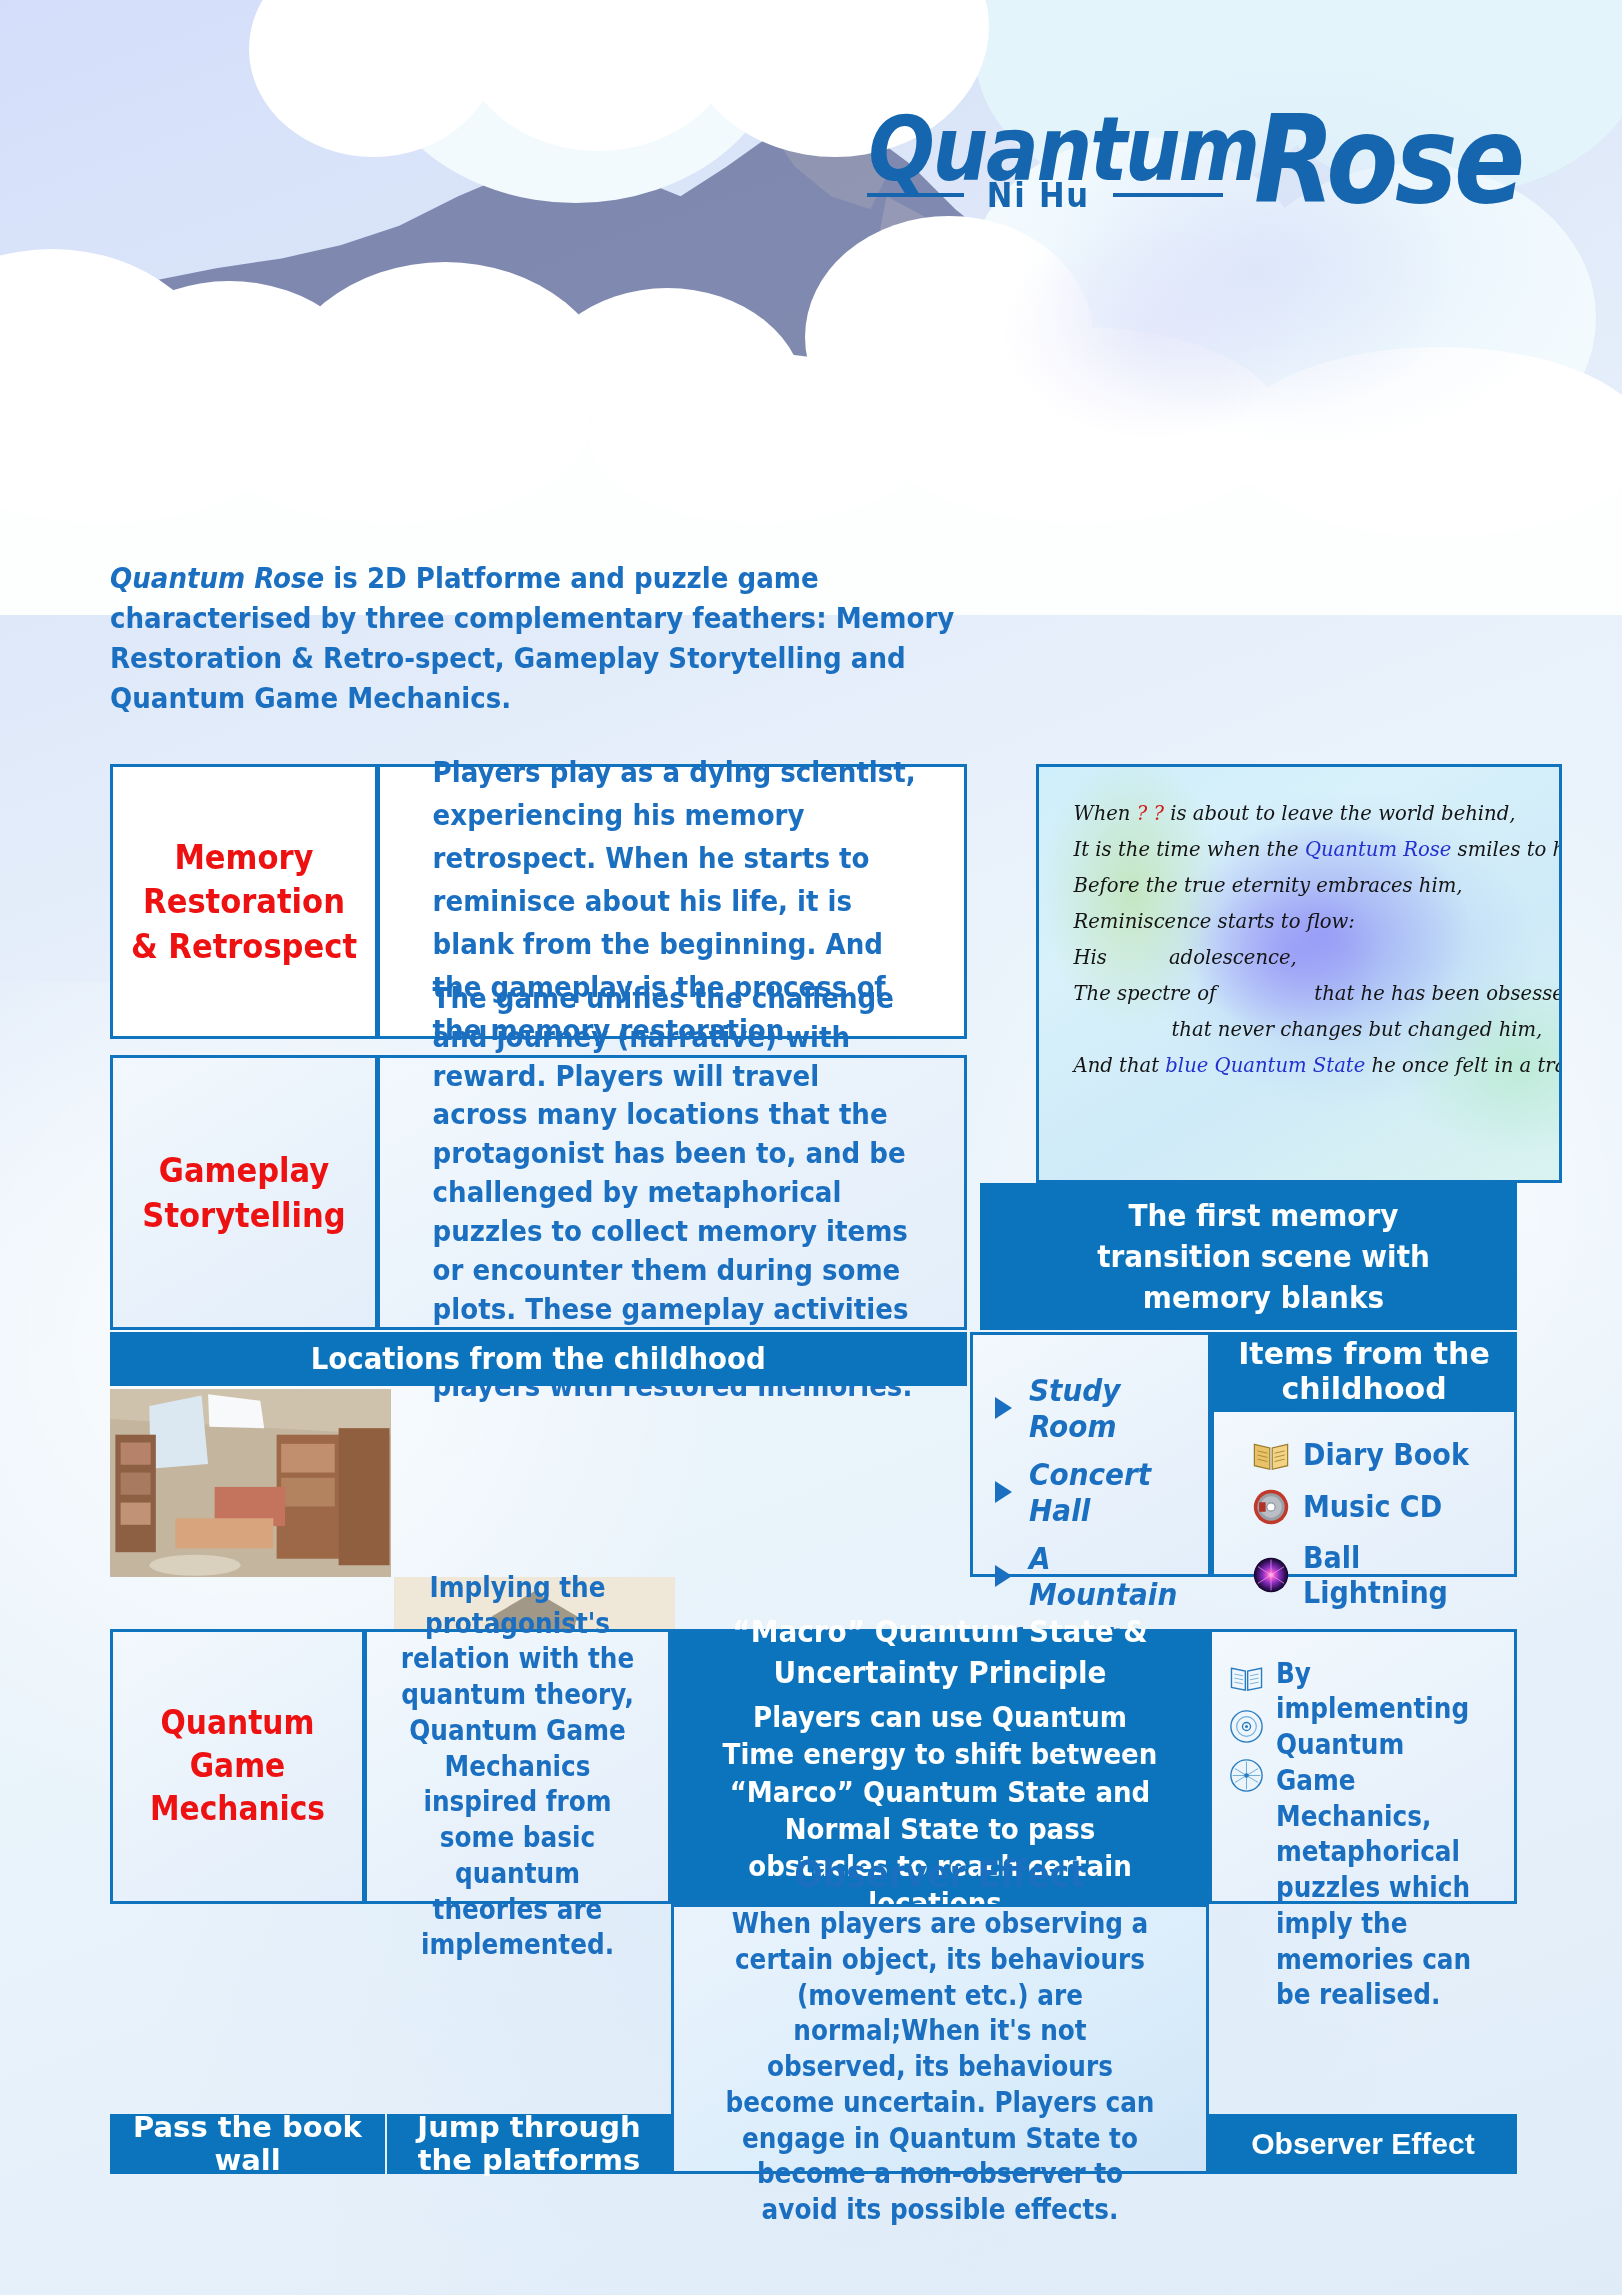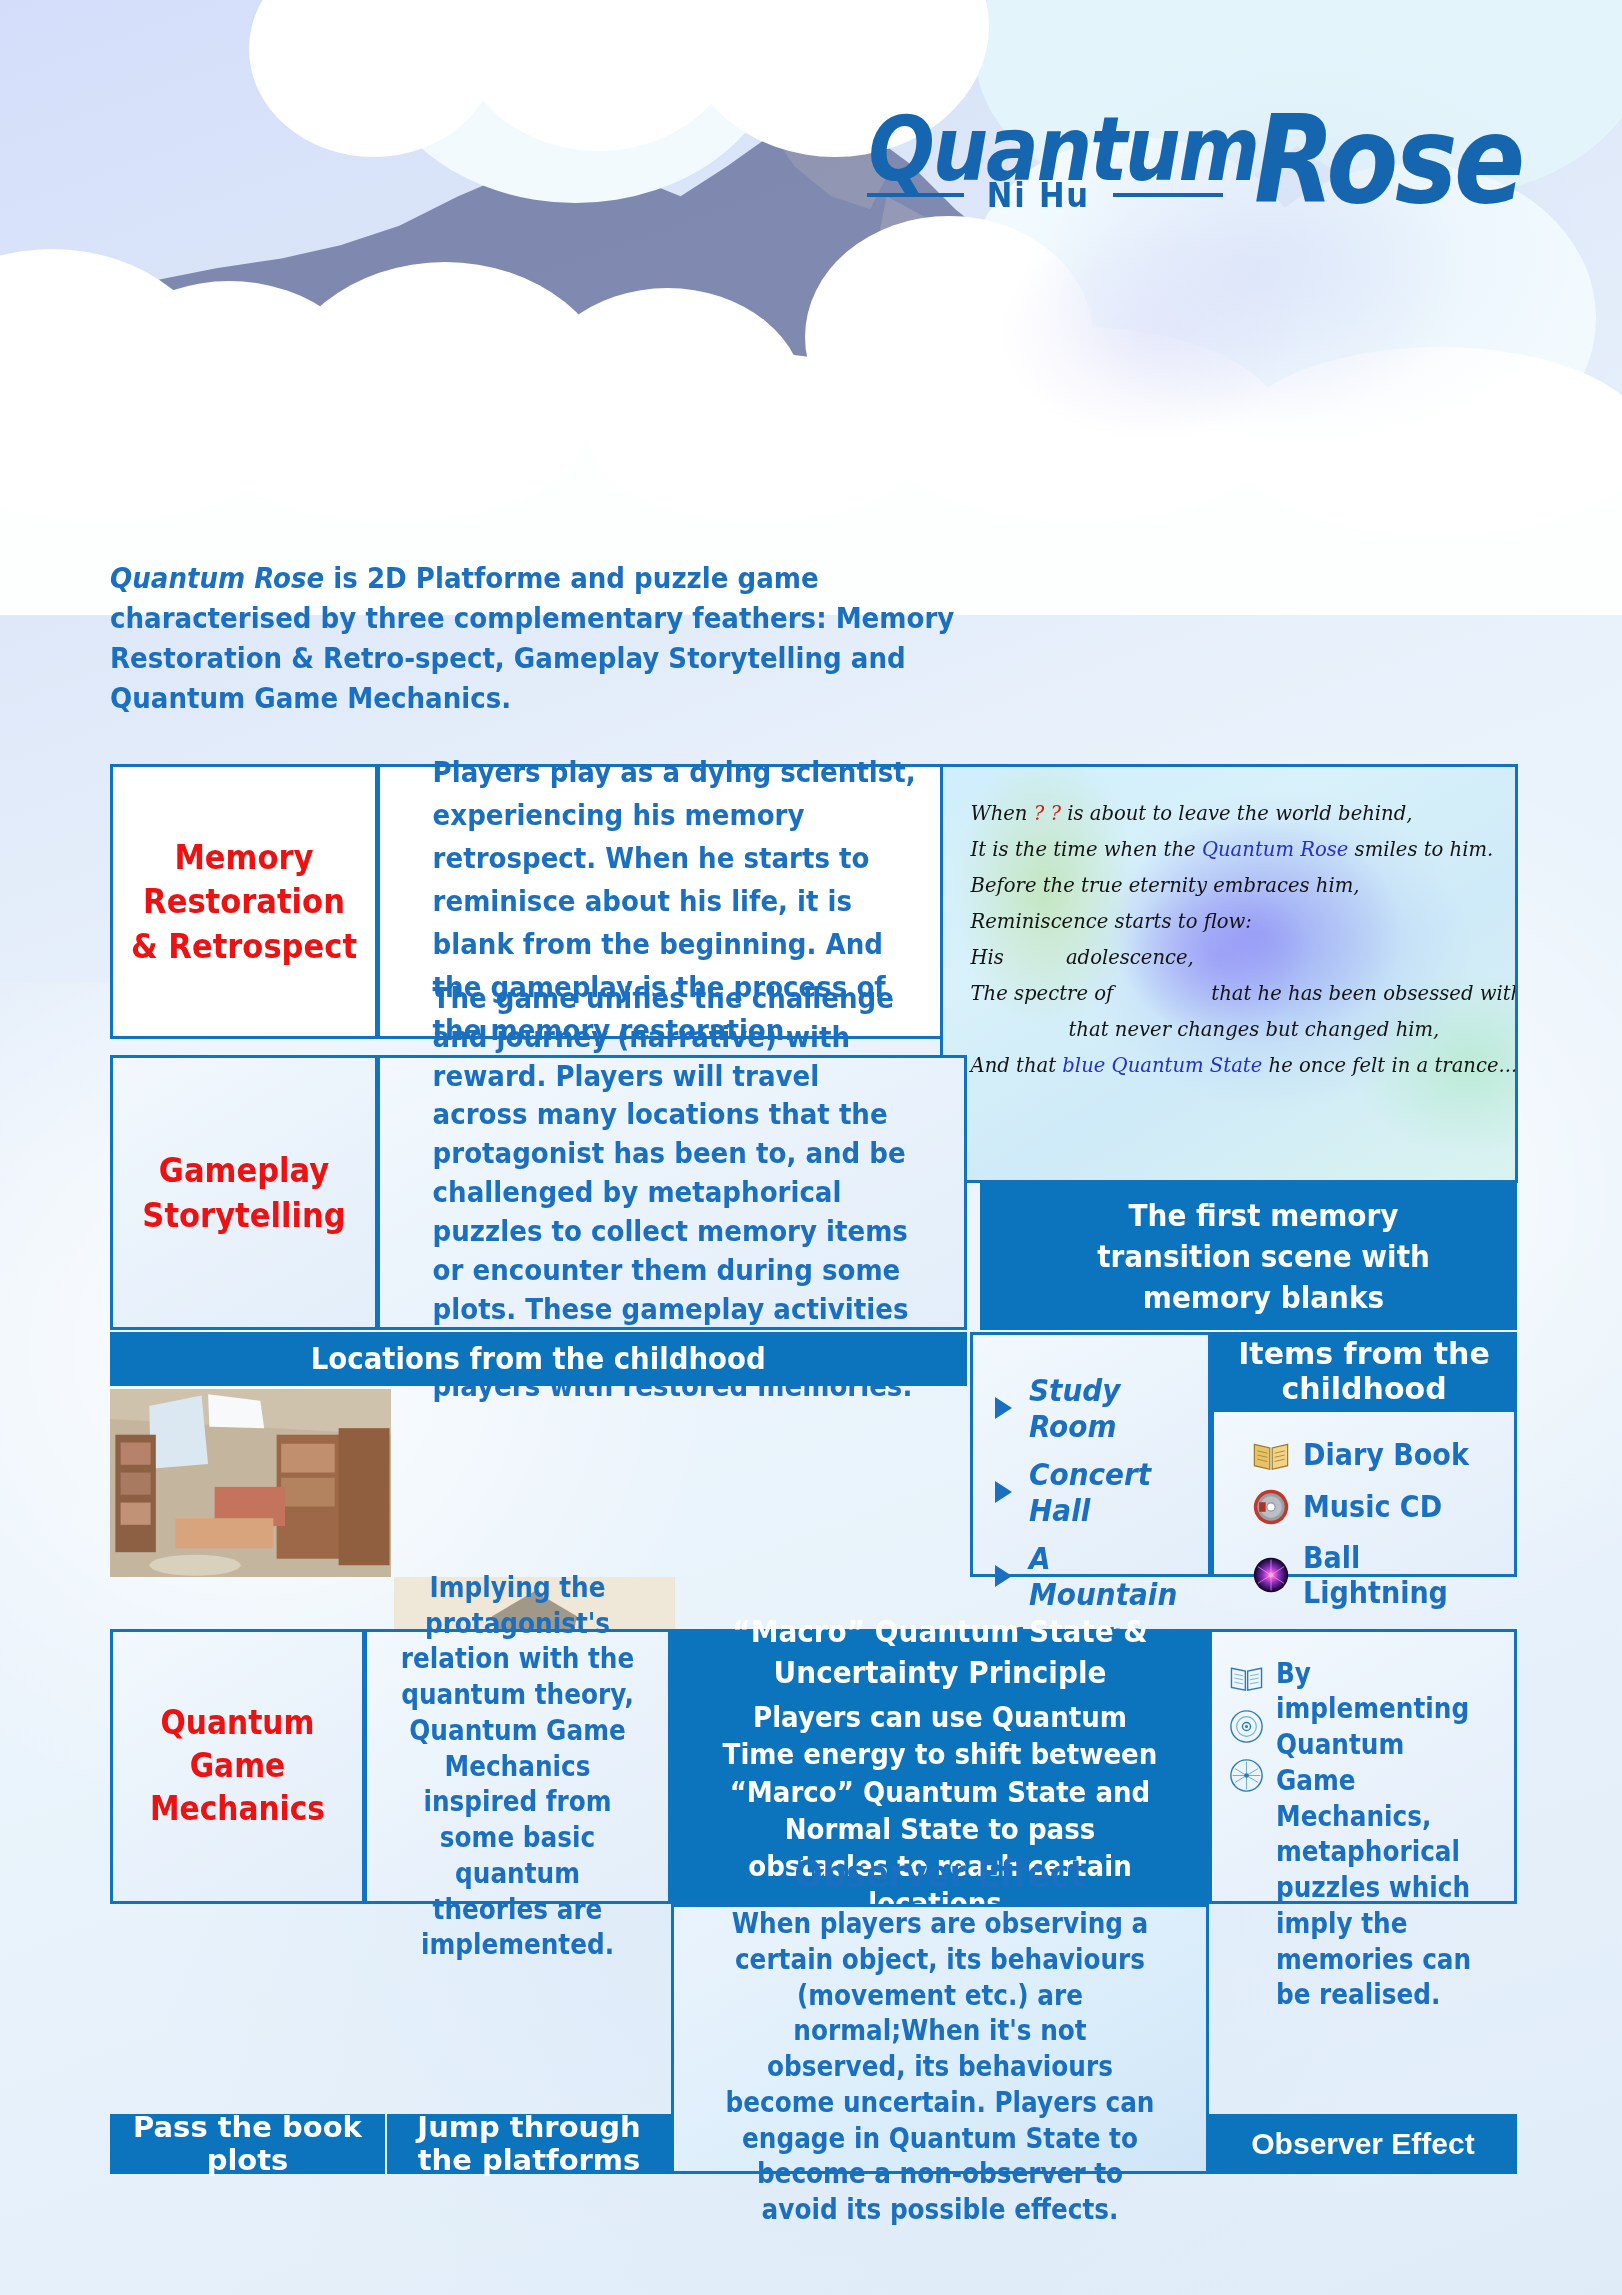--- a/index.html
+++ b/index.html
@@ -283,21 +283,21 @@
 </div>
 
 <div class="panel bordered white" style="left:110px; top:764px; width:268px; height:275px; display:flex; align-items:center; justify-content:center;">
   <div class="red-label">Memory Restoration &amp; Retrospect</div>
 </div>
 
 <div class="panel bordered white" style="left:378px; top:764px; width:589px; height:275px; border-left-width:2.6px; display:flex; align-items:center;">
   <div class="blue-body" style="padding:0 18.3px 0 26px; width:654px; line-height:1.48;">Players play as a dying scientist, experiencing his memory retrospect. When he starts to reminisce about his life, it is blank from the beginning. And the gameplay is the process of the memory restoration.</div>
 </div>
 
-<div class="panel bordered rose-bg" style="left:940px; top:764px; width:578px; height:419px; overflow:hidden;">
+<div class="panel bordered rose-bg" style="left:1036px; top:764px; width:526px; height:419px; overflow:hidden;padding-left:7px;">
   <div class="poem">
     <div class="ln">When <span class="qmark">? ?</span> is about to leave the world behind,</div>
     <div class="ln">It is the time when the <span class="qrose">Quantum Rose</span> smiles to him.</div>
     <div class="ln">Before the true eternity embraces him,</div>
     <div class="ln">Reminiscence starts to flow:</div>
     <div class="ln">His<span class="indent"></span>adolescence,</div>
     <div class="ln">The spectre of<span class="indent-xl"></span>that he has been obsessed with for a lifetime,</div>
     <div class="ln"><span class="indent-xl"></span>that never changes but changed him,</div>
     <div class="ln">And that <span class="qrose">blue Quantum State</span> he once felt in a trance...</div>
   </div>
@@ -484,21 +484,21 @@
             <line x1="32" y1="32" x2="56" y2="32"></line>
         </g>
         <circle cx="32" cy="32" r="4" fill="#2a7cc0"></circle>
       </svg>
     </div>
     <div class="blue-body" style="font-size:27.5px; line-height:1.3; width:275px; transform-origin:left top;">By implementing Quantum Game Mechanics, metaphorical puzzles which imply the memories can be realised.</div>
   </div>
 </div>
 
 <div class="panel blue caption-bar" style="left:110px; top:2114px; width:275px; height:60px;">
-  <span style="font-size:29px;">Pass the book plots</span>
+  <span style="font-size:29px;">Pass the book wall</span>
 </div>
 
 <div class="panel blue caption-bar" style="left:387px; top:2114px; width:284px; height:60px;">
   <span style="font-size:29px;">Jump through the platforms</span>
 </div>
 
 <div class="panel bordered" style="left:671px; top:1904px; width:538px; height:270px; background:linear-gradient(150deg,#eaf3fc 0%,#dceefb 55%,#cfe5f7 100%); display:flex; flex-direction:column; align-items:center; justify-content:center;">
   <div class="blue-body" style="font-size:37px; text-align:center;">Observer Effect</div>
   <div class="blue-body" style="font-size:27.5px; text-align:center; padding:5.2px 27.5px 0; line-height:1.3;">When players are observing a certain object, its behaviours (movement etc.) are normal;When it's not observed, its behaviours become uncertain. Players can engage in Quantum State to become a non-observer to avoid its possible effects.</div>
 </div>

